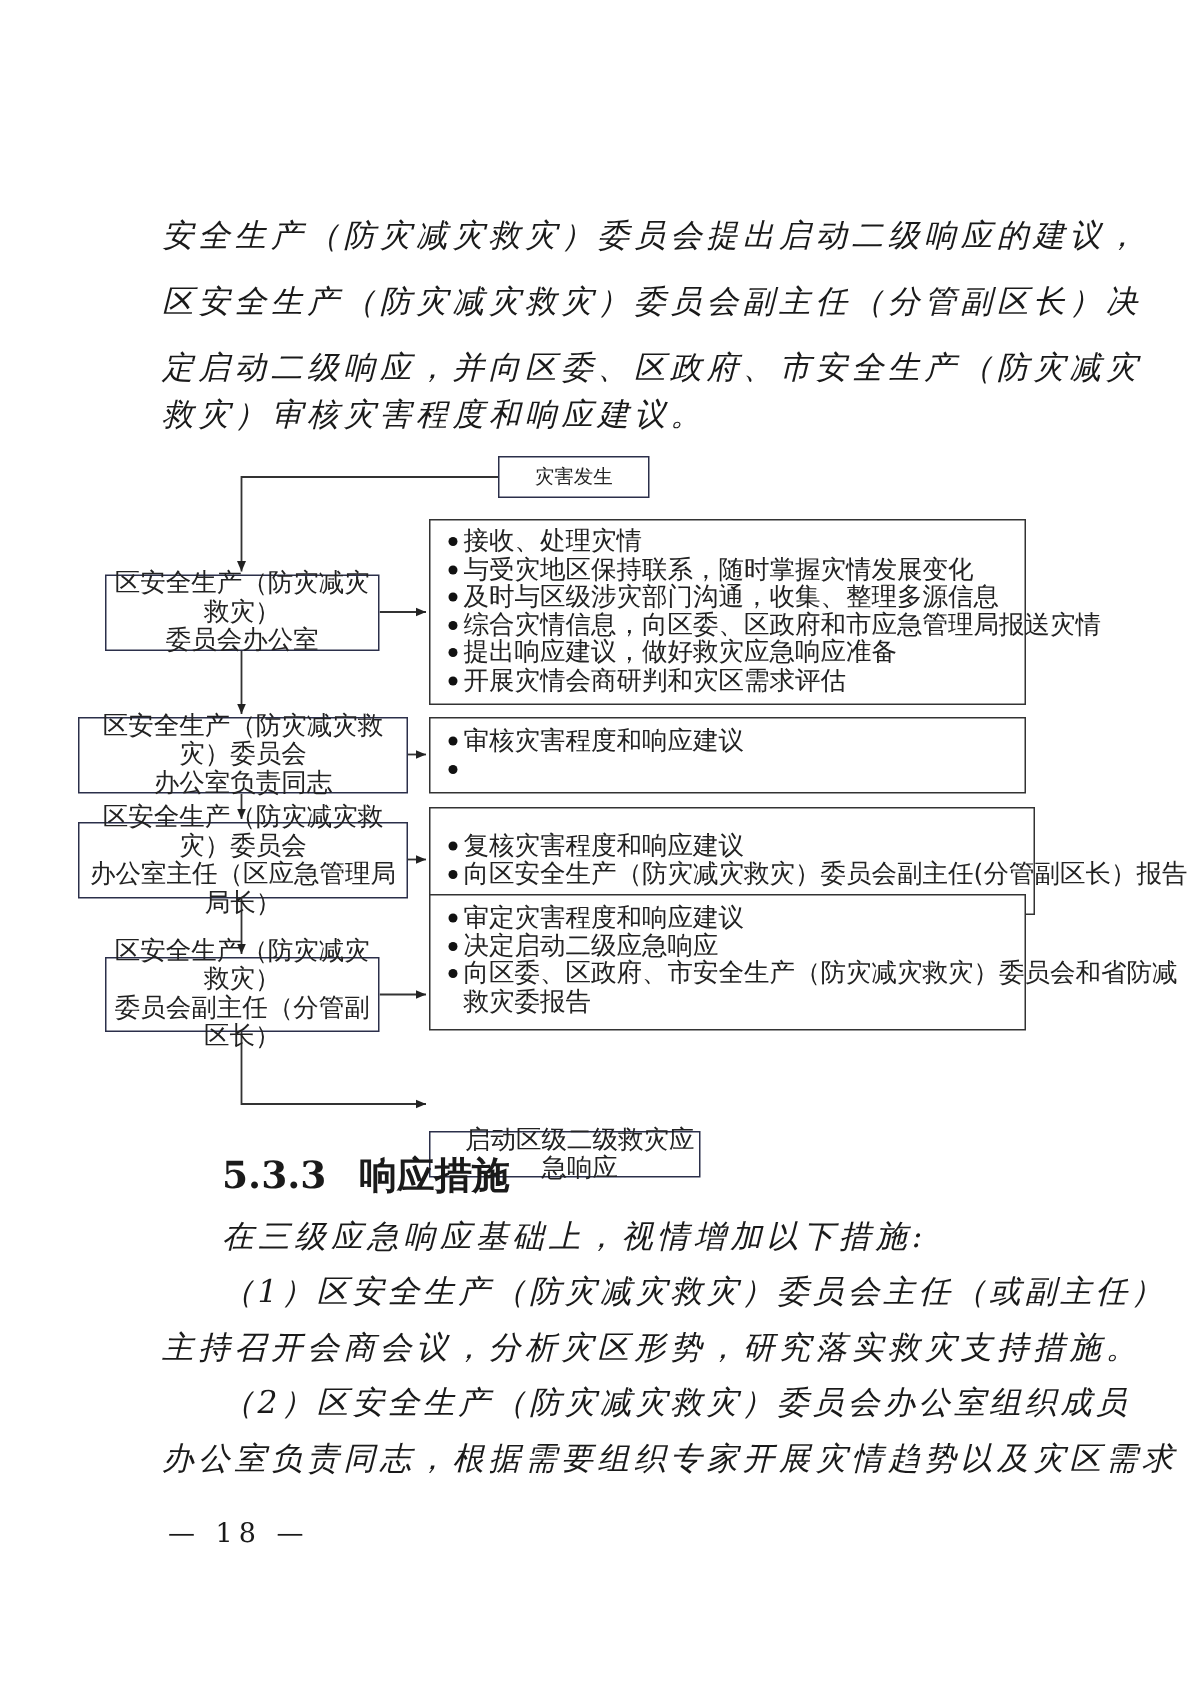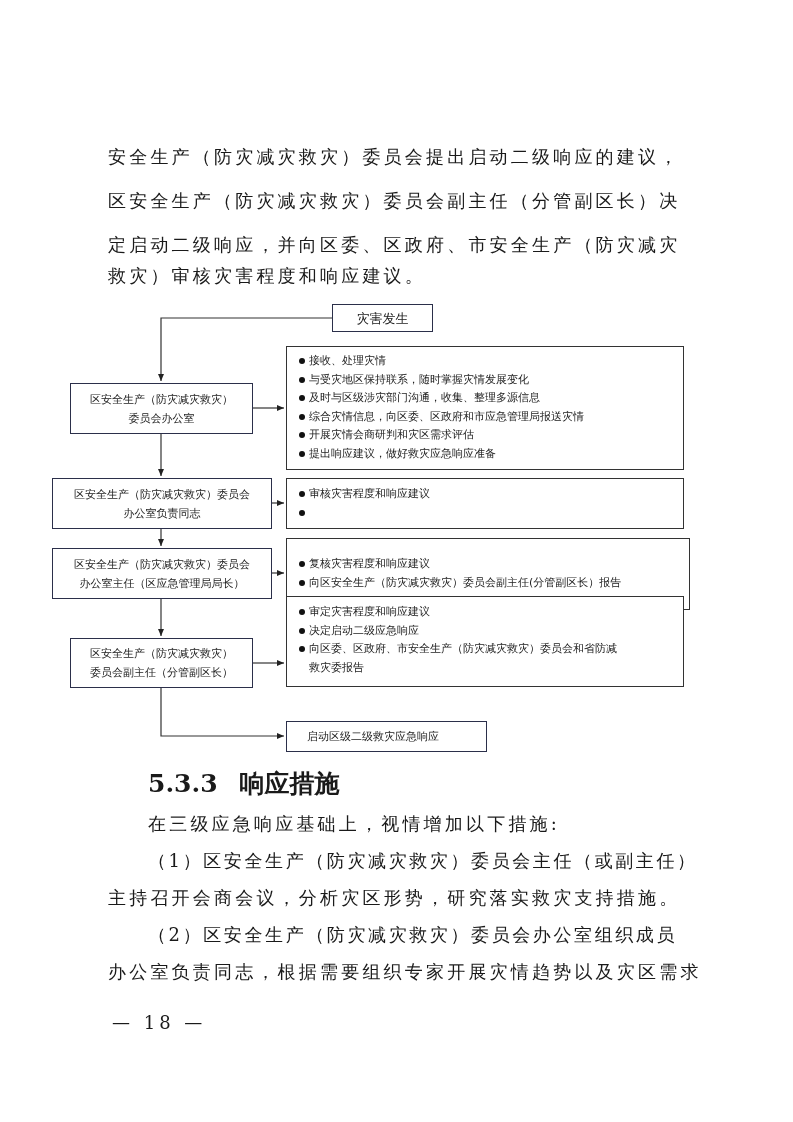--- a/index.html
+++ b/index.html
@@ -1,21 +1,21 @@
 <!DOCTYPE html>
 <html><head>
 <meta charset="utf-8">
 <style>
   html, body { margin: 0; padding: 0; background: #ffffff; }
   body { width: 793px; height: 1122px; position: relative; overflow: hidden;
          font-family: "DejaVu Serif", "Liberation Serif", serif; color: #1a1a1a; }
-  .para { position: absolute; left: 108px; font-size: 18px; letter-spacing: 3.2px; white-space: nowrap; line-height: 28px; }
+  .para { position: absolute; left: 108px; font-size: 21px; letter-spacing: 3.2px; white-space: nowrap; line-height: 28px; font-style: italic; }
   .heading { position: absolute; left: 148px; font-size: 25px; font-weight: bold; white-space: nowrap; line-height: 28px; font-family: "DejaVu Serif", serif; }
   .fc-box { position: absolute; box-sizing: border-box; border: 1.3px solid #2b2f4a; background: #fff;
-            font-family: "DejaVu Sans", "Liberation Sans", sans-serif; font-size: 11px; color: #222; }
+            font-family: "DejaVu Sans", "Liberation Sans", sans-serif; font-size: 17px; color: #222; }
   .fc-left { display: flex; flex-direction: column; justify-content: center; text-align: center; line-height: 19px; }
   .fc-right { border-color: #333; padding: 4px 0 0 12px; line-height: 18.6px; }
   .fc-right .item { position: relative; padding-left: 10px; white-space: nowrap; }
   .fc-right .item .dot { position: absolute; left: 0; top: 6px; width: 6px; height: 6px; border-radius: 50%; background: #111; }
   .fc-right .cont { padding-left: 10px; white-space: nowrap; }
   svg.lines { position: absolute; left: 0; top: 0; }
   .page-num { position: absolute; left: 112px; top: 1012px; font-size: 18px; letter-spacing: 4px; white-space: nowrap; }
 </style>
 </head>
 <body>
@@ -62,22 +62,22 @@
 
   <div class="fc-box fc-left" style="left:70px; top:383px; width:183px; height:51px;">
     <span>区安全生产（防灾减灾救灾）</span>
     <span>委员会办公室</span>
   </div>
   <div class="fc-box fc-right" style="left:286px; top:346px; width:398px; height:124px; padding-top:5px;">
     <div class="item"><span class="dot"></span><span>接收、处理灾情</span></div>
     <div class="item"><span class="dot"></span><span>与受灾地区保持联系，随时掌握灾情发展变化</span></div>
     <div class="item"><span class="dot"></span><span>及时与区级涉灾部门沟通，收集、整理多源信息</span></div>
     <div class="item"><span class="dot"></span><span>综合灾情信息，向区委、区政府和市应急管理局报送灾情</span></div>
+    <div class="item"><span class="dot"></span><span>提出响应建议，做好救灾应急响应准备</span></div>
     <div class="item"><span class="dot"></span><span>开展灾情会商研判和灾区需求评估</span></div>
-    <div class="item"><span class="dot"></span><span>提出响应建议，做好救灾应急响应准备</span></div>
   </div>
 
   <div class="fc-box fc-left" style="left:52px; top:478px; width:220px; height:51px;">
     <span>区安全生产（防灾减灾救灾）委员会</span>
     <span>办公室负责同志</span>
   </div>
   <div class="fc-box fc-right" style="left:286px; top:478px; width:398px; height:51px; padding-top:6px;">
     <div class="item"><span class="dot"></span><span>审核灾害程度和响应建议</span></div>
     <div class="item"><span class="dot"></span></div>
   </div>
@@ -95,21 +95,21 @@
     <span>区安全生产（防灾减灾救灾）</span>
     <span>委员会副主任（分管副区长）</span>
   </div>
   <div class="fc-box fc-right" style="left:286px; top:596px; width:398px; height:91px; padding-top:6px;">
     <div class="item"><span class="dot"></span><span>审定灾害程度和响应建议</span></div>
     <div class="item"><span class="dot"></span><span>决定启动二级应急响应</span></div>
     <div class="item"><span class="dot"></span><span>向区委、区政府、市安全生产（防灾减灾救灾）委员会和省防减</span></div>
     <div class="cont">救灾委报告</div>
   </div>
 
-  <div class="fc-box fc-left" style="left:286px; top:721px; width:201px; height:31px; align-items:flex-start; padding-left:20px;">
+  <div class="fc-box fc-left" style="left:286px; top:754px; width:181px; height:31px; align-items:flex-start; padding-left:20px;">
     <span>启动区级二级救灾应急响应</span>
   </div>
 </div>
 
 <div class="heading" style="top:770px;">
   <span>5.3.3</span><span style="display:inline-block;width:22px;"></span><span>响应措施</span>
 </div>
 
 <div>
   <div class="para" style="top:810px; left:148px;">在三级应急响应基础上，视情增加以下措施:</div>

